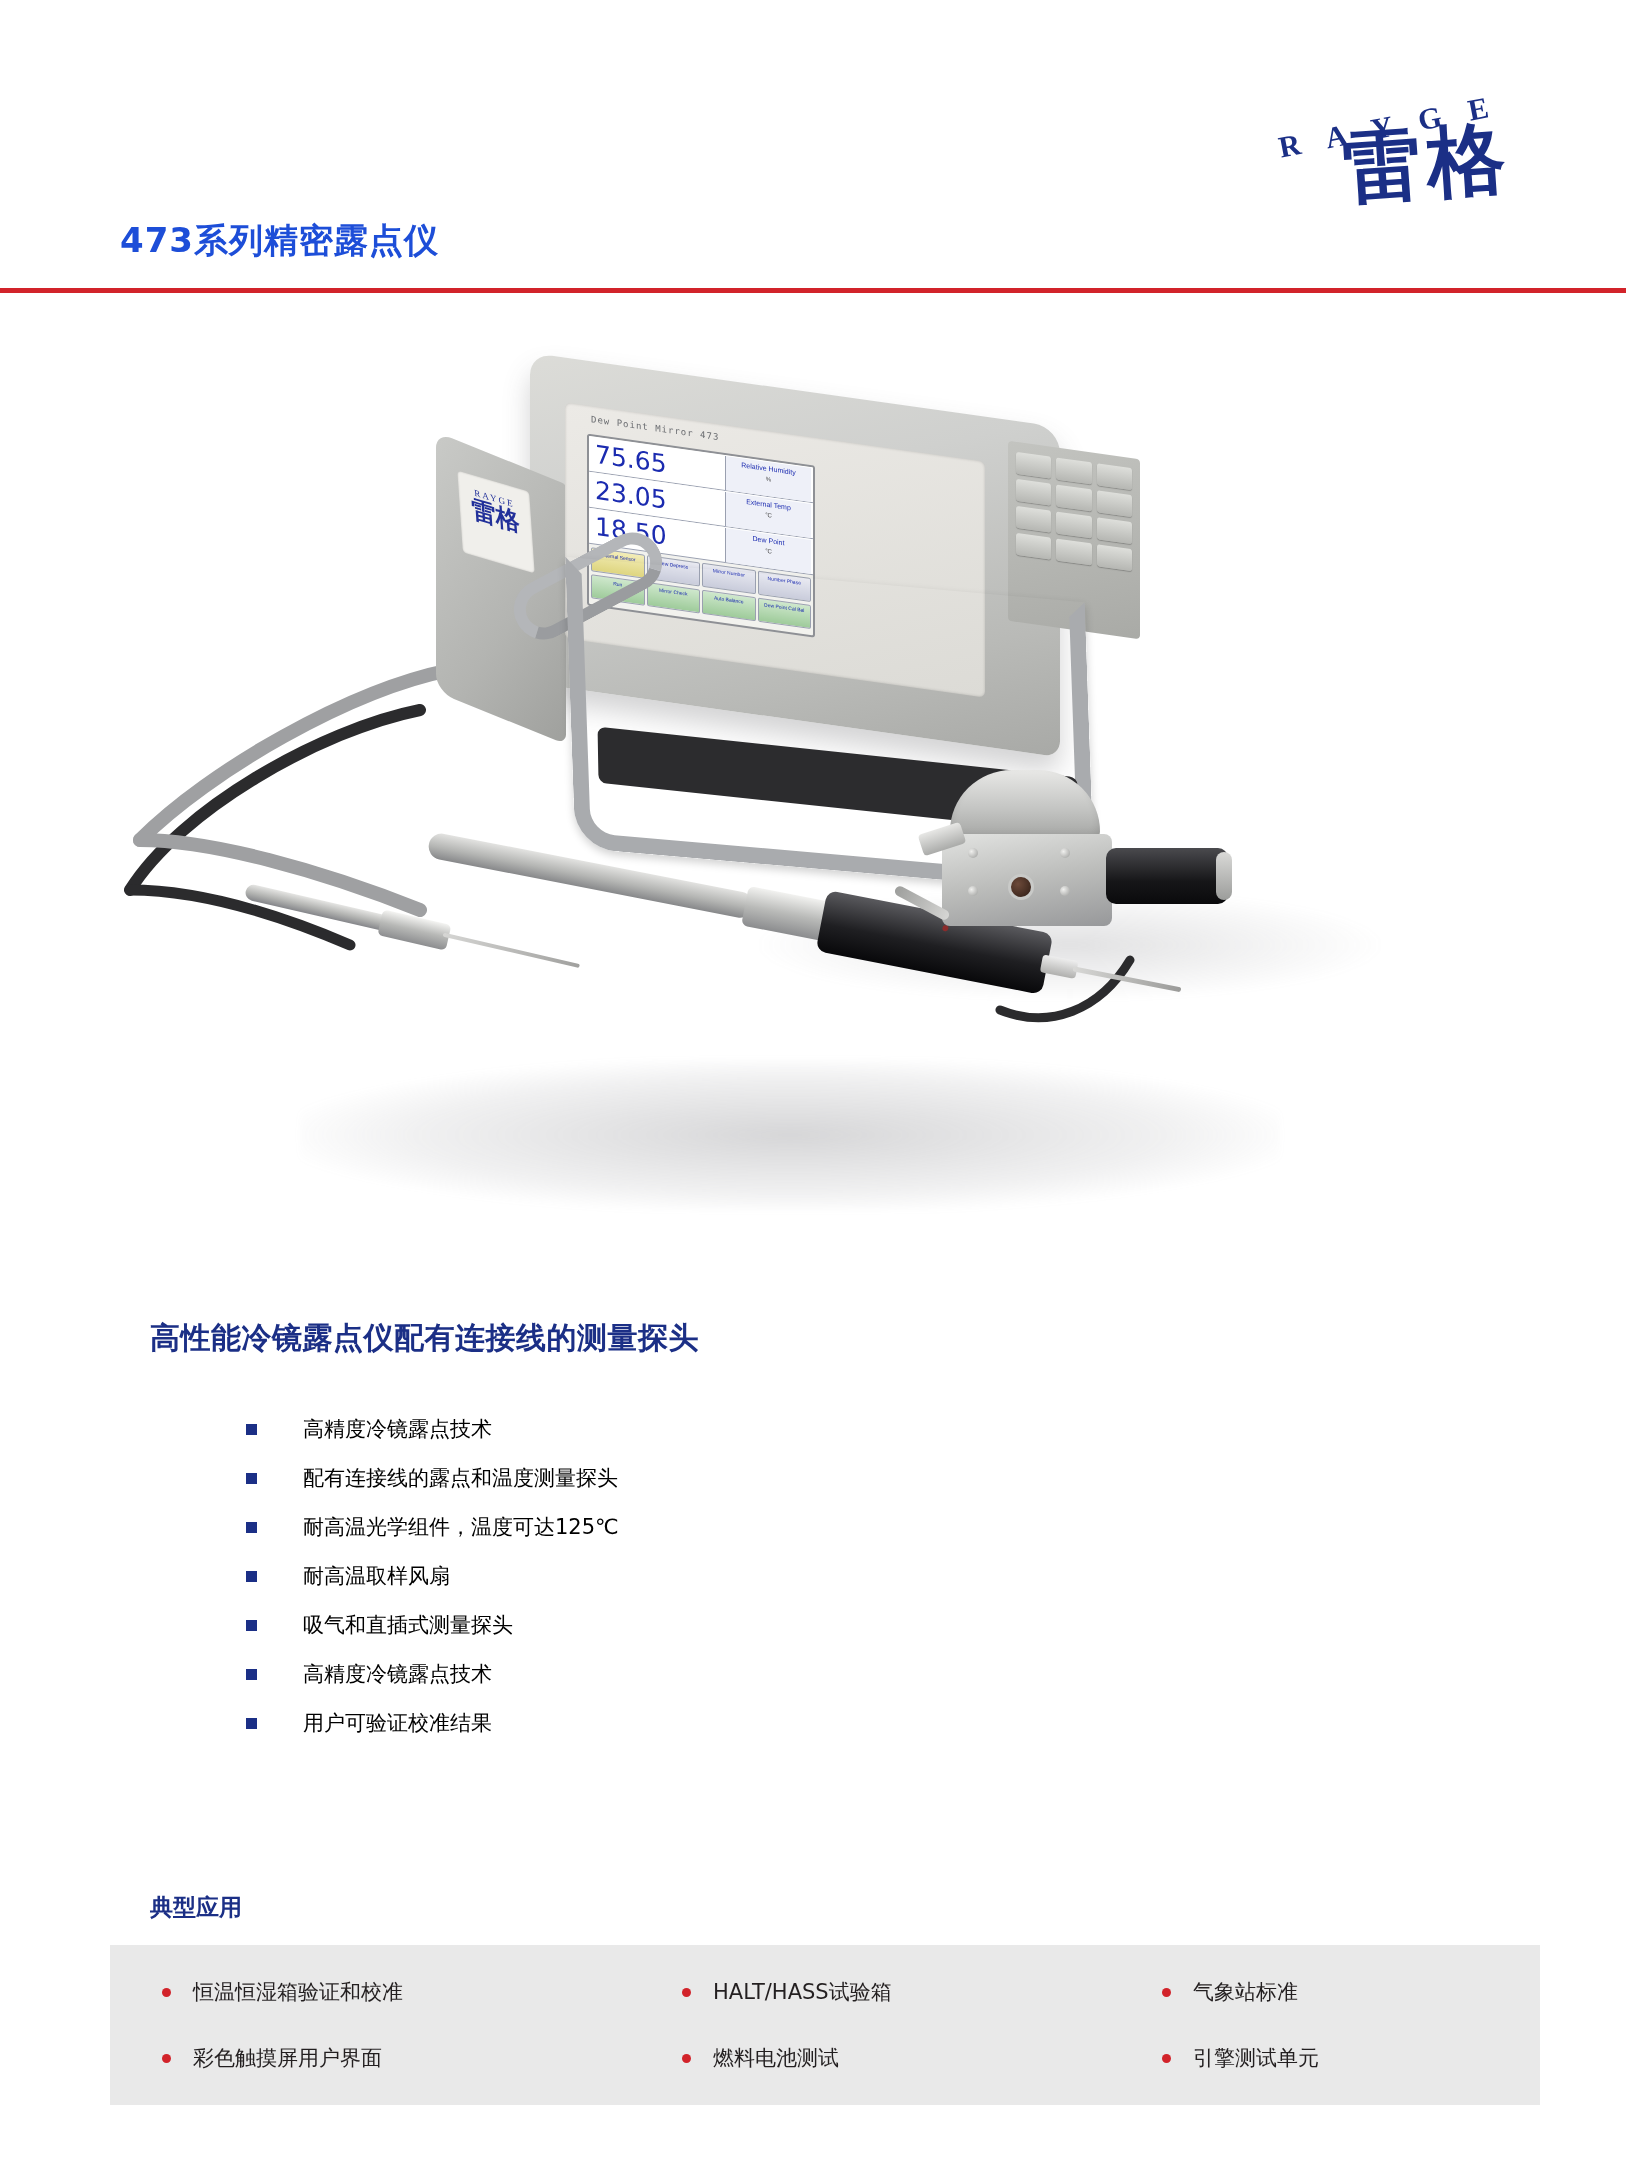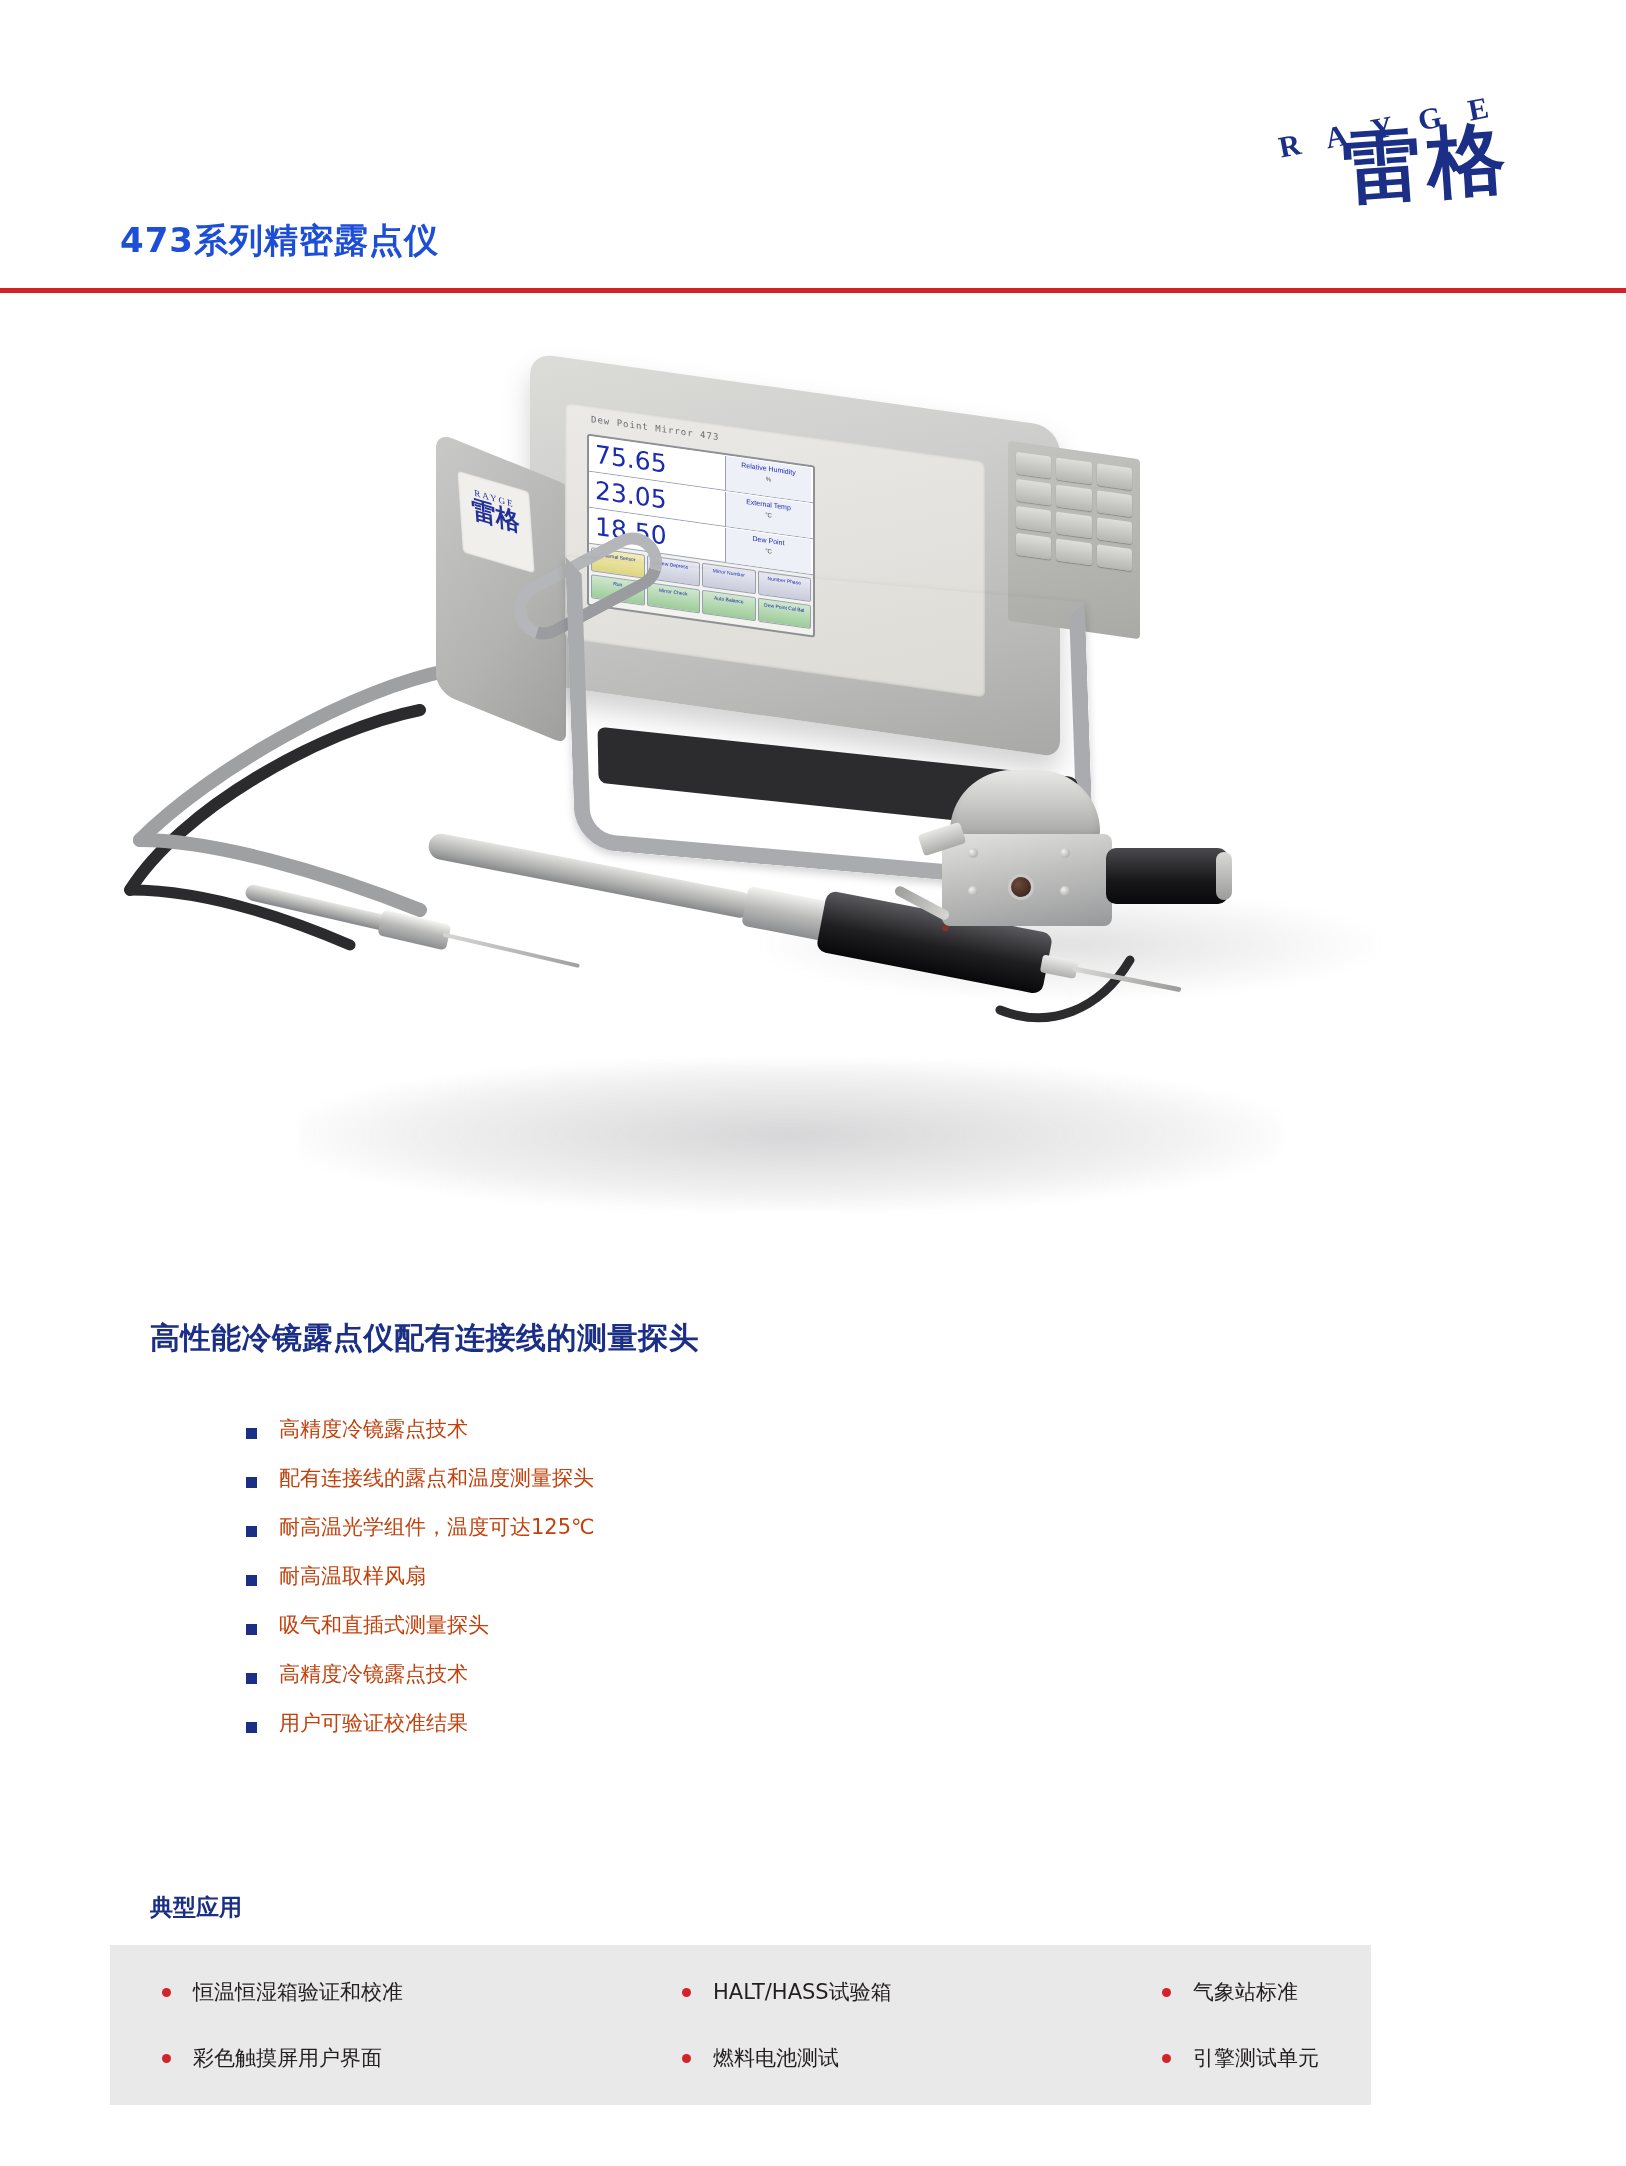--- a/index.html
+++ b/index.html
@@ -393,25 +393,26 @@
     font-size: 30px;
     letter-spacing: 0.5px;
   }
   .bullets {
     position: absolute;
     left: 246px; top: 1415px;
     width: 900px;
   }
   .bullet {
     display: flex;
-    align-items: center;
+    align-items: flex-start;
     margin-bottom: 21px;
     font-family: "DejaVu Sans", sans-serif;
     font-size: 21px;
-    color: #c2410c;
+    color: #000000;
+    gap: 24px;
   }
   .bullet .sq {
     width: 11px; height: 11px;
     background: #1b2f86;
     margin-right: 22px;
     margin-top: 9px;
     flex: none;
   }
 
   
@@ -419,21 +420,21 @@
     position: absolute;
     left: 150px; top: 1892px;
     color: #1b2f86;
     font-family: "DejaVu Sans", sans-serif;
     font-weight: bold;
     font-size: 23px;
   }
   .apps-band {
     position: absolute;
     left: 110px; top: 1945px;
-    width: 1261px; height: 160px;
+    width: 1430px; height: 160px;
     background: #e9e9e9;
   }
   .apps-grid {
     position: absolute;
     left: 0; top: 0; width: 100%; height: 100%;
     display: grid;
     grid-template-columns: 520px 480px 412px;
     grid-template-rows: 1fr 1fr;
     align-items: center;
     padding: 14px 0 14px 52px;

